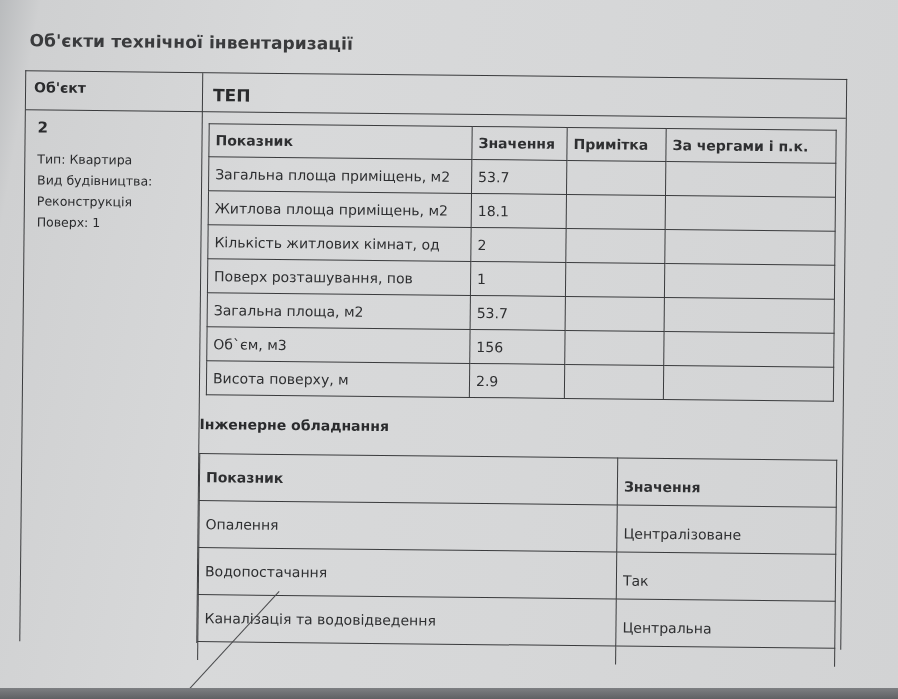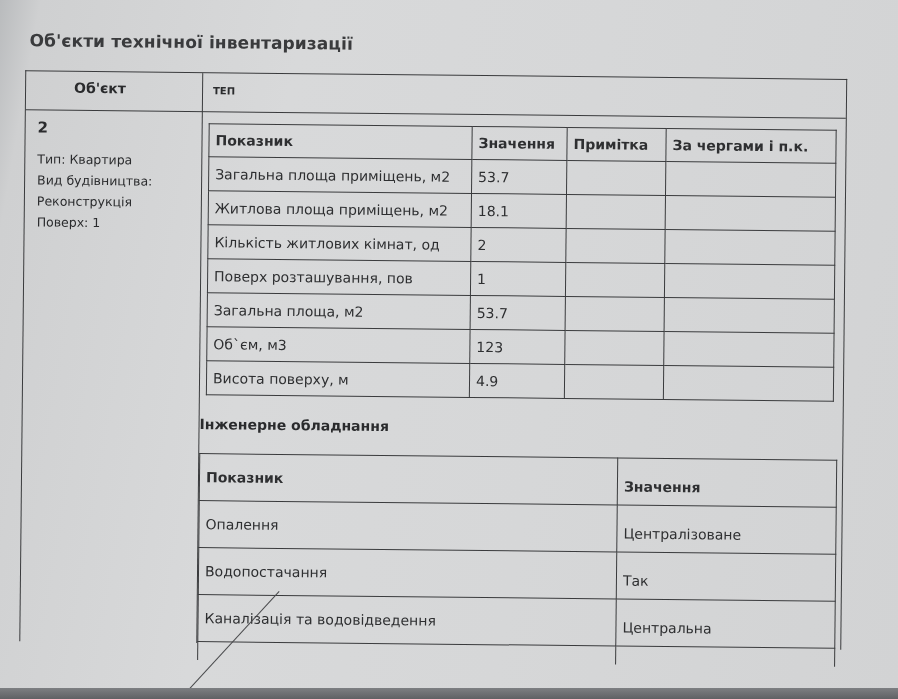--- a/index.html
+++ b/index.html
@@ -21,22 +21,22 @@
     position: absolute; left: 26px; top: 70px; width: 820px; height: 570px;
     border: 1.5px solid #3a3b3d; border-bottom: none;
   }
   .outer-head {
     position: absolute; left: 0; top: 0; width: 100%; height: 38px;
     border-bottom: 1.5px solid #3a3b3d;
   }
   .col-divider {
     position: absolute; left: 176px; top: 0; bottom: 0; border-left: 1.5px solid #3a3b3d;
   }
-  .hdr-obj { position: absolute; left: 8px; top: 8px; font-weight: bold; font-size: 14px; margin-left: 40px; }
-  .hdr-tep { position: absolute; left: 187px; top: 12px; font-weight: bold; font-size: 10px; text-align: center; }
+  .hdr-obj { position: absolute; left: 8px; top: 8px; font-weight: bold; font-size: 14px; }
+  .hdr-tep { position: absolute; left: 187px; top: 12px; font-weight: bold; font-size: 17px; text-align: center; }
   .obj-cell { position: absolute; left: 12px; top: 46px; font-size: 12.5px; line-height: 21px; }
   .obj-num { font-weight: bold; font-size: 15px; margin-bottom: 10px; display:block; }
   .obj-line { display:block; }
 
   table { border-collapse: collapse; position: absolute; }
   td, th { border: 1.5px solid #3a3b3d; text-align: left; padding: 0 6px; font-size: 14px; color: #2e2f31; }
   th { font-weight: bold; }
   .tep { left: 183px; top: 50px; width: 628px; }
   .tep th { height: 32px; }
   .tep td { height: 33px; }
@@ -113,27 +113,27 @@
         <td></td>
       </tr>
       <tr>
         <td>Загальна площа, м2</td>
         <td>53.7</td>
         <td></td>
         <td></td>
       </tr>
       <tr>
         <td>Об`єм, м3</td>
-        <td>123</td>
+        <td>156</td>
         <td></td>
         <td></td>
       </tr>
       <tr>
         <td>Висота поверху, м</td>
-        <td>4.9</td>
+        <td>2.9</td>
         <td></td>
         <td></td>
       </tr>
     </tbody>
       </table>
 
     <div class="sec-title">Інженерне обладнання</div>
 
     <table class="eng">
       <tbody>

